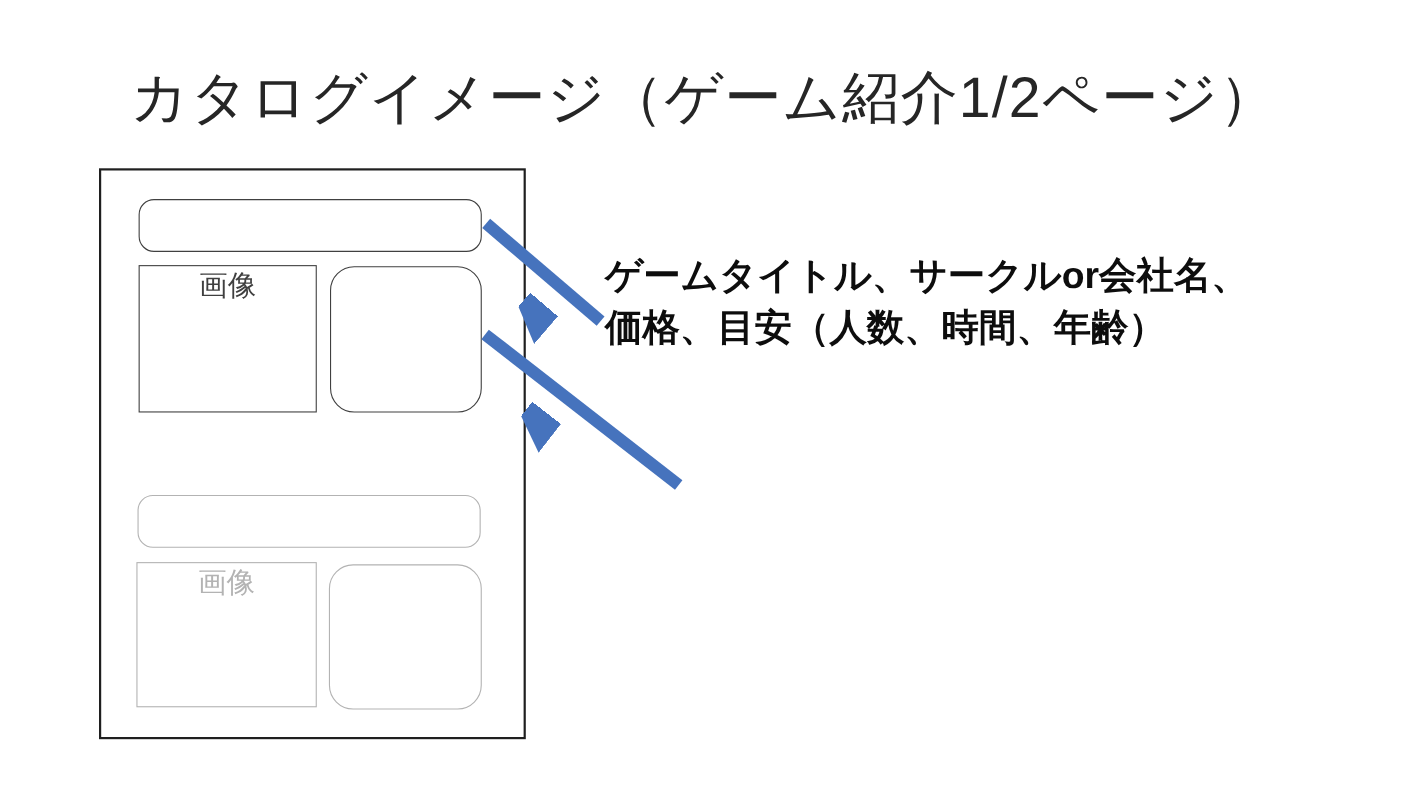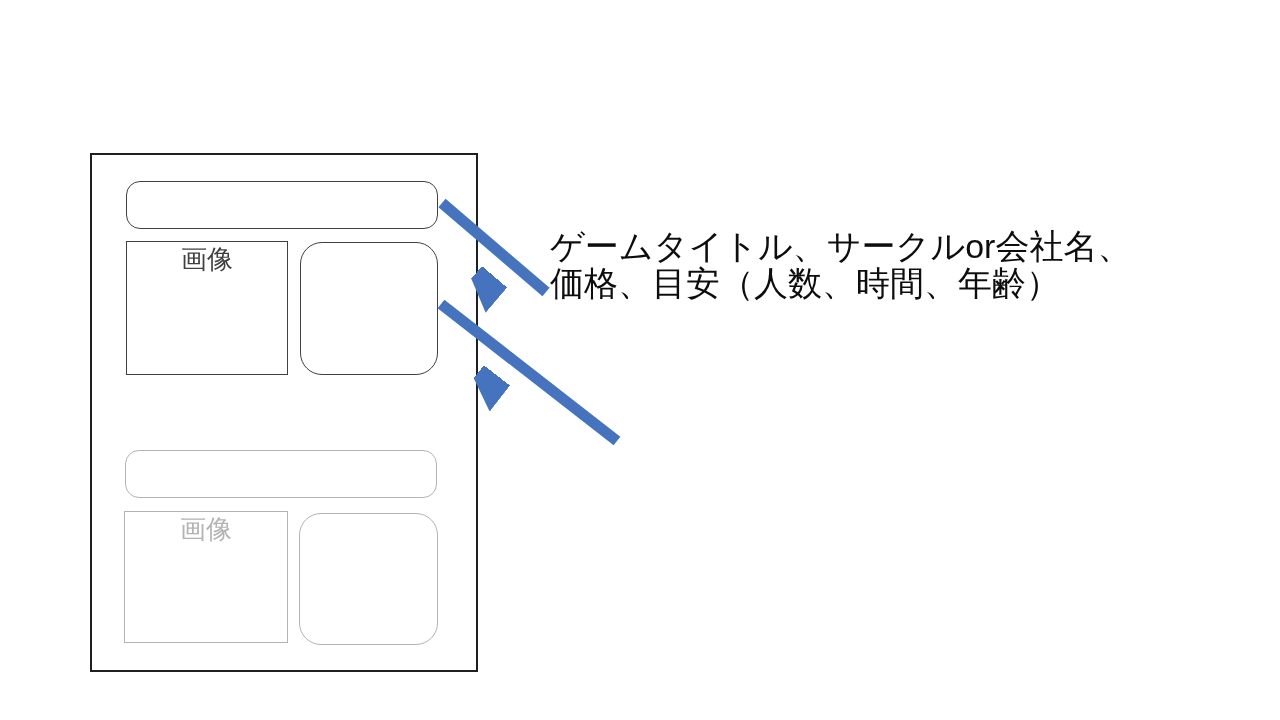--- a/index.html
+++ b/index.html
@@ -50,32 +50,33 @@
   .rbox-bottom{left:207px;top:358px;width:139px;height:132px;}
 
   
   .arrows{position:absolute;left:0;top:0;width:1280px;height:720px;pointer-events:none;}
   .arrow-line{stroke:var(--arrow-blue);stroke-width:11;}
   .arrow-head{fill:var(--arrow-blue);}
 
   
   .note{
     position:absolute;
-    font-weight:400;color:var(--note-text);
-    font-size:34px;line-height:37px;
+    font-weight:700;color:var(--note-text);
+    font-size:34px;line-height:47px;
     white-space:pre-line;
   }
   .note-top{left:550px;top:228px;}
   .note-bottom{left:625px;top:418px;}
 </style>
 </head>
 <body>
 
 <div class="slide">
 
+  <h1 class="slide-title">カタログイメージ（ゲーム紹介1/2ページ）</h1>
 
   <div class="page">
 
     <div class="shape bar stroke-dark bar-top"></div>
     <div class="shape imgbox stroke-dark img-top">
       <span>画像</span>
     </div>
     <div class="shape rbox stroke-dark rbox-top"></div>
 
     <div class="shape bar stroke-light bar-bottom"></div>

